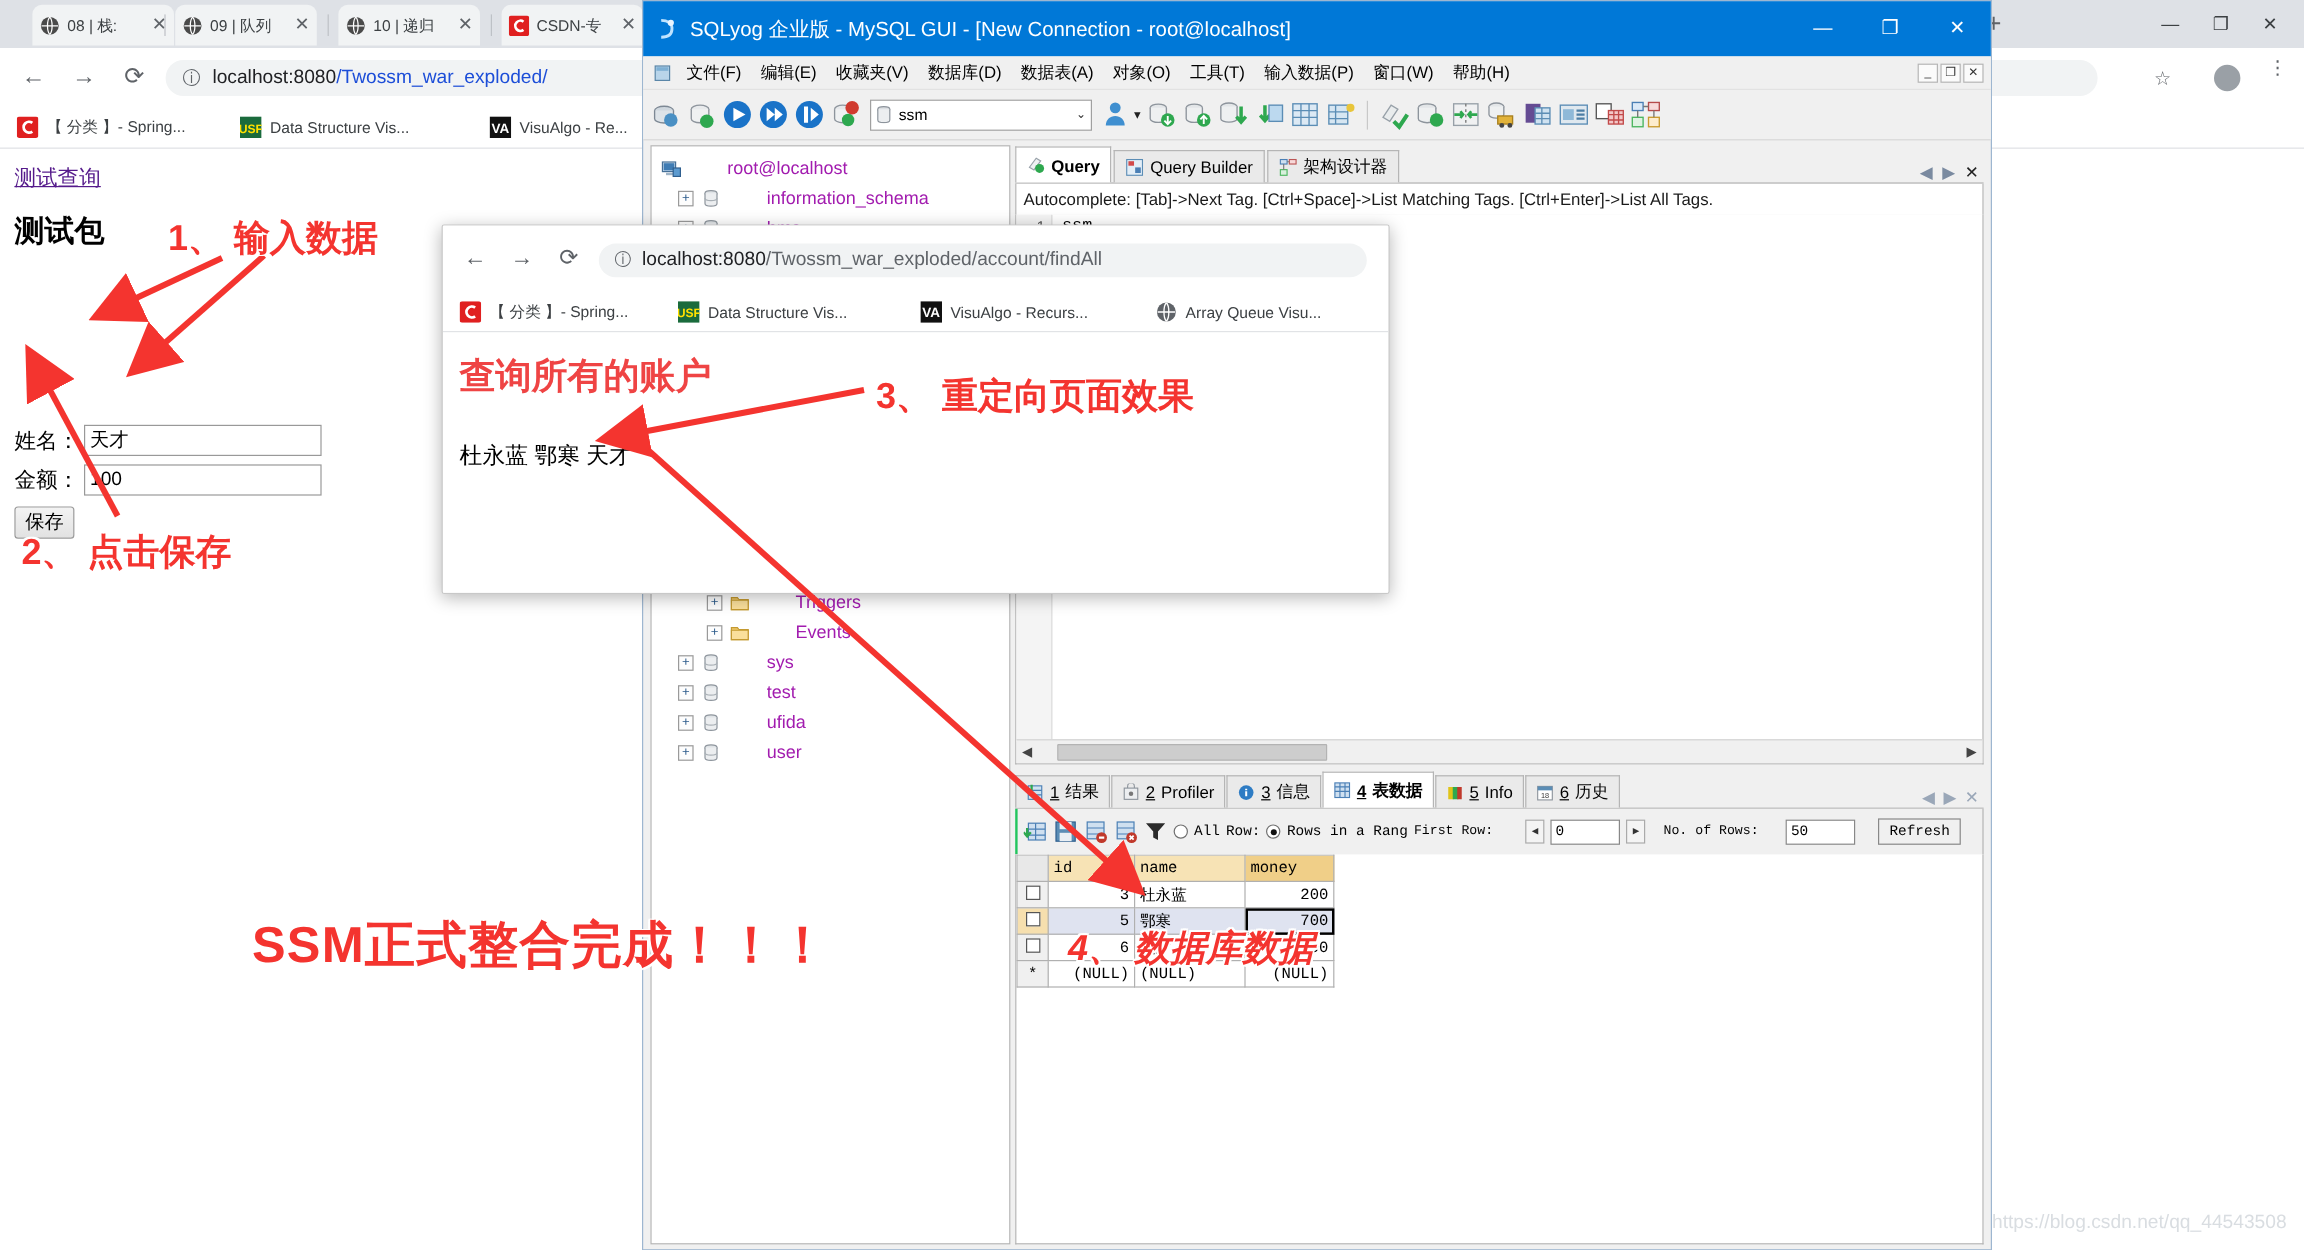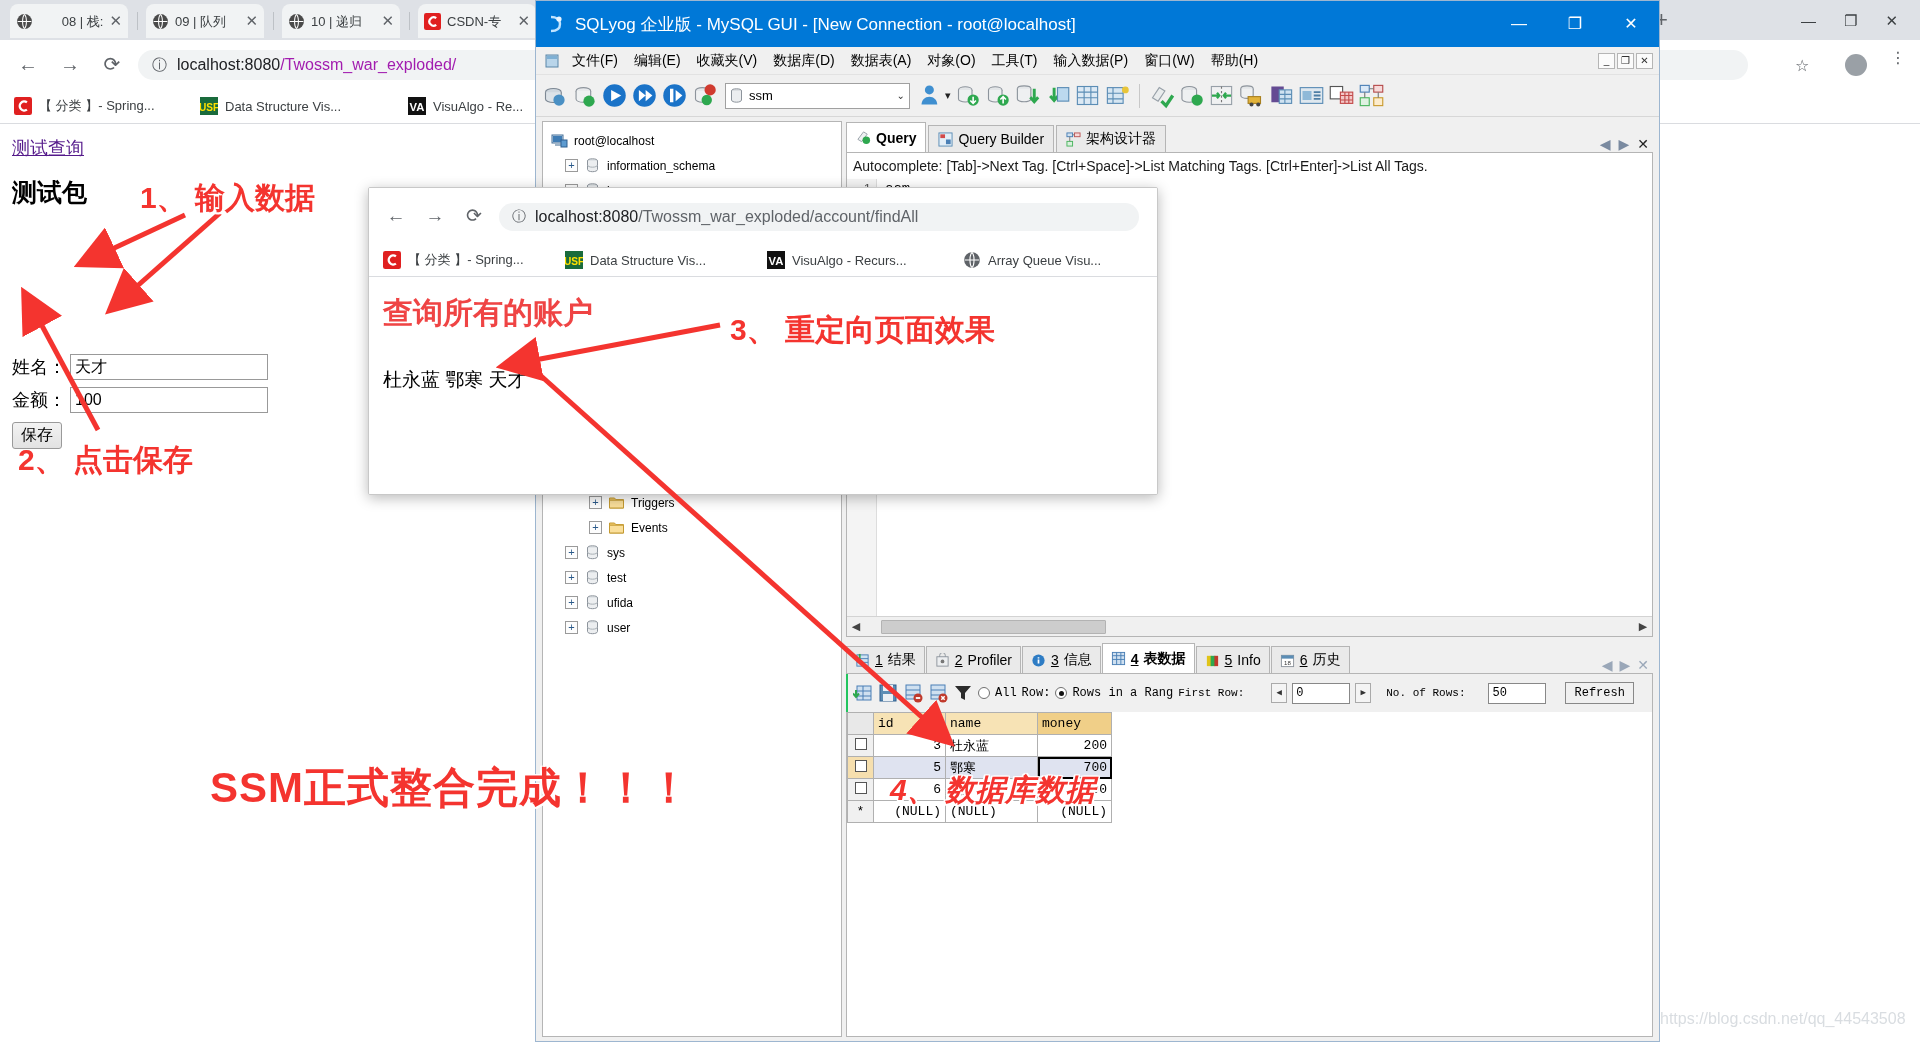--- a/index.html
+++ b/index.html
@@ -33,21 +33,21 @@
   #win-ctrls { position:absolute; right:6px; top:0; width:160px; height:40px; display:flex; align-items:center; justify-content:flex-end; gap:28px; padding-right:16px; }
   #win-ctrls span { color:#3c4043; font-size:15px; line-height:15px; }
 
   #chrome-toolbar { position:absolute; left:0; top:40px; width:1920px; height:48px; background:#fff; border-bottom:1px solid #fff; }
   .nav-btn { position:absolute; top:10px; width:28px; height:28px; color:#5f6368; font-size:20px; text-align:center; line-height:28px; }
   #omnibox {
     position:absolute; left:138px; top:10px; width:1610px; height:30px;
     background:#f1f3f4; border-radius:15px; display:flex; align-items:center; padding-left:14px; gap:10px;
   }
   #omnibox-text { font-size:16px; color:#202124; white-space:nowrap; }
-  #omnibox-text .dim { color:#a21caf; }
+  #omnibox-text .dim { color:#1d4ed8; }
   #star-icon { position:absolute; left:1795px; top:16px; font-size:16px; color:#5f6368; }
   #profile-avatar { position:absolute; left:1845px; top:14px; width:22px; height:22px; border-radius:50%; background:#9aa0a6; }
   #menu-dots { position:absolute; left:1890px; top:13px; color:#5f6368; font-size:16px; line-height:10px; text-align:center; width:12px;}
 
   #chrome-bookmarks { position:absolute; left:0; top:88px; width:1920px; height:36px; background:#fff; border-bottom:1px solid #dadce0; }
   .bmk { position:absolute; top:7px; height:22px; display:flex; align-items:center; gap:7px; }
   .bmk-label { font-size:13px; color:#3c4043; white-space:nowrap; }
   .bmk-ico { width:18px; height:18px; flex:0 0 18px; display:block; }
 
   #chrome-content { position:absolute; left:0; top:124px; width:1920px; height:918px; background:#fff; }
@@ -112,21 +112,21 @@
   #sqly-body { position:absolute; left:0; top:116px; right:0; bottom:0; display:flex; }
   #sqly-tree {
     width:300px; background:#fff; border:1px solid #b5b5b5; margin:4px 0 4px 6px; padding:6px 0 0 6px;
     overflow:hidden; position:relative;
   }
   .tree-row { display:flex; align-items:center; height:25px; gap:6px; white-space:nowrap; }
   .tree-expander {
     width:13px; height:13px; border:1px solid #9a9a9a; background:#fdfdfd; flex:0 0 13px;
     font-size:11px; line-height:11px; text-align:center; color:#2b5a8a;
   }
-  .tree-label { font-size:12px; color:#000000; }
+  .tree-label { font-size:15px; color:#a21caf;margin-left:32px; }
   .tree-ico { width:17px; height:17px; flex:0 0 17px; display:block; }
 
   #sqly-right { flex:1 1 auto; margin:4px 6px 4px 4px; display:flex; flex-direction:column; min-width:0; }
   #editor-tabs { height:32px; background:#f0f0f0; display:flex; align-items:flex-end; gap:2px; position:relative; border-bottom:1px solid #b5b5b5; }
   .etab {
     height:27px; display:flex; align-items:center; gap:5px; padding:0 9px;
     background:#eaeaea; border:1px solid #b5b5b5; border-bottom:none; font-size:14px; color:#000;
   }
   .etab.active { background:#fff; height:30px; font-weight:bold; }
   #etab-ctrls { margin-left:auto; display:flex; gap:8px; align-items:center; padding-right:4px; color:#7a8aa0; font-size:14px; }
@@ -194,21 +194,21 @@
   #watermark {
     position:absolute; left:1660px; top:1010px; font-size:16px; color:#d9dde1; white-space:nowrap;
   }
 </style>
 </head>
 <body>
 
 <div id="chrome-window">
 
   <div id="chrome-tabstrip">
-    <div class="ctab" style="left:10px;text-align:right;">
+    <div class="ctab" style="left:27px;">
       <svg class="ctab-favicon" viewBox="0 0 16 16">
           <circle cx="8" cy="8" r="7" fill="#4a4a4a"></circle>
           <path d="M1.5 8h13M8 1.2c2.4 2.4 2.4 11.2 0 13.6M8 1.2C5.6 3.6 5.6 12.4 8 14.8" stroke="#fff" fill="none" stroke-width="1"></path>
         </svg>
       <span class="ctab-title">08 | 栈:</span>
       <span class="ctab-close">✕</span>
     </div>
     <div class="ctab-sep" style="left:137px;"></div>
     <div class="ctab" style="left:146px;">
       <svg class="ctab-favicon" viewBox="0 0 16 16">

